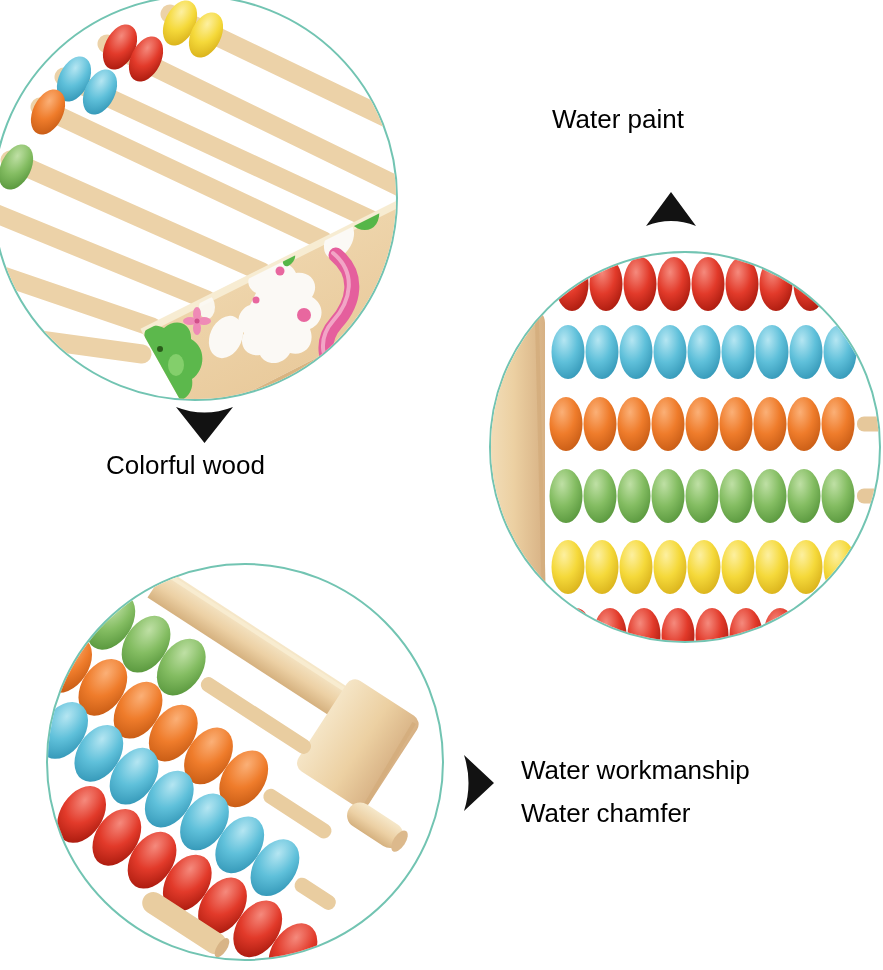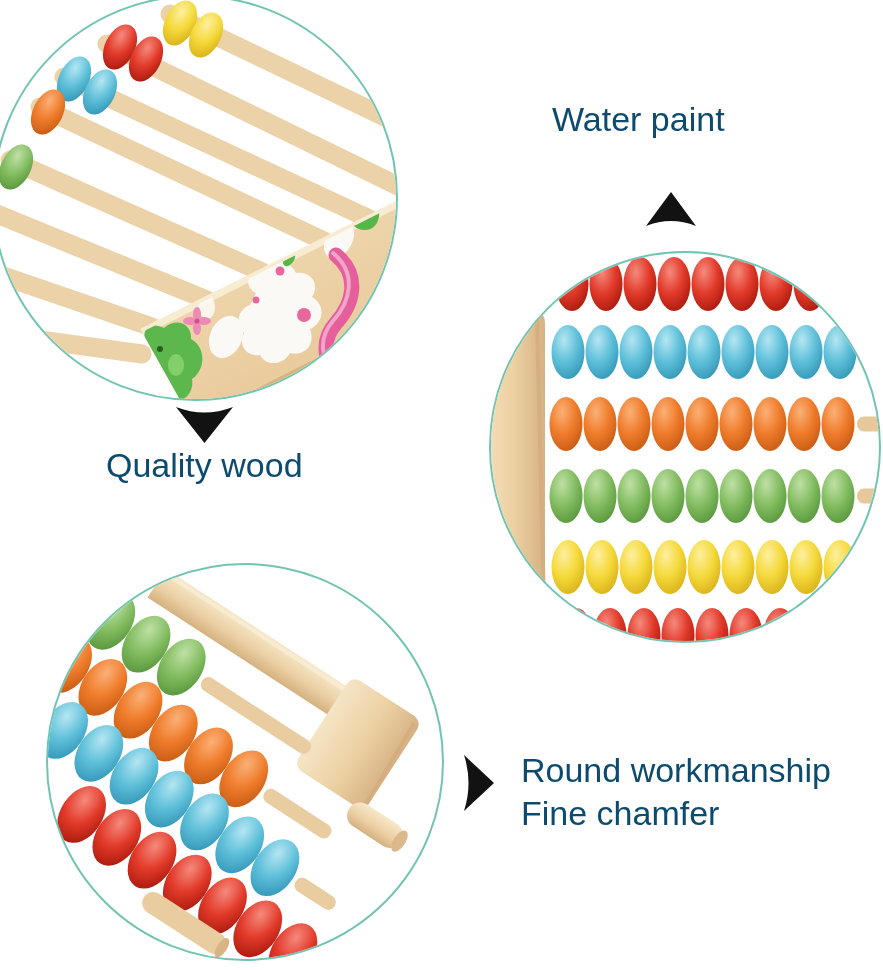--- a/index.html
+++ b/index.html
@@ -4,21 +4,21 @@
 <style>
   html,body{margin:0;padding:0;background:#fff;}
   #canvas{position:relative;width:883px;height:970px;background:#ffffff;overflow:hidden;
           font-family:"Liberation Sans", sans-serif;}
   .circle{position:absolute;border-radius:50%;overflow:hidden;background:#fff;
           border:2px solid #72c4b2;box-sizing:border-box;}
   #circle1{left:-8px;top:-5px;width:406px;height:406px;}
   #circle2{left:489px;top:251px;width:392px;height:392px;}
   #circle3{left:46px;top:563px;width:398px;height:398px;}
   .circle svg{display:block;}
-  .caption{position:absolute;color:#0c4a6e;font-size:34px;line-height:41px;
+  .caption{position:absolute;color:#000000;font-size:26px;line-height:41px;
            letter-spacing:0px;white-space:nowrap;}
   #cap-water{left:552px;top:99px;}
   #cap-quality{left:106px;top:445px;}
   #cap-fine{left:521px;top:749px;line-height:43px;}
   .arrow{position:absolute;}
   #arrow-up{left:646px;top:192px;}
   #arrow-down{left:176px;top:407px;}
   #arrow-right{left:464px;top:755px;}
 </style>
 </head>
@@ -285,20 +285,20 @@
     <path d="M0,0 Q28.5,11 57,0 L28.5,36 Z" fill="#121212"></path>
   </svg>
   <svg id="arrow-right" class="arrow" width="30" height="56" viewBox="0 0 30 56">
     <path d="M0,0 L30,28 L0,56 Q9,28 0,0 Z" fill="#121212"></path>
   </svg>
 
   <div id="cap-water" class="caption">
     <div>Water paint</div>
   </div>
   <div id="cap-quality" class="caption">
-    <div>Quality wood</div>
+    <div>Colorful wood</div>
   </div>
   <div id="cap-fine" class="caption">
-    <div>Round workmanship</div>
-    <div>Fine chamfer</div>
+    <div>Water workmanship</div>
+    <div>Water chamfer</div>
   </div>
 
 </div>
 
 </body></html>

